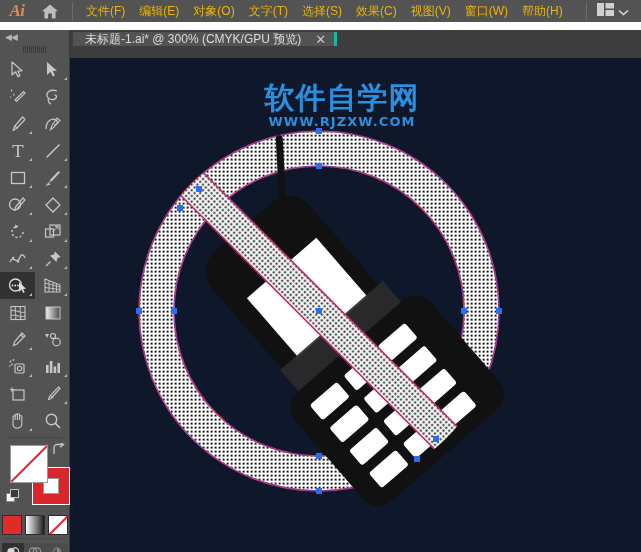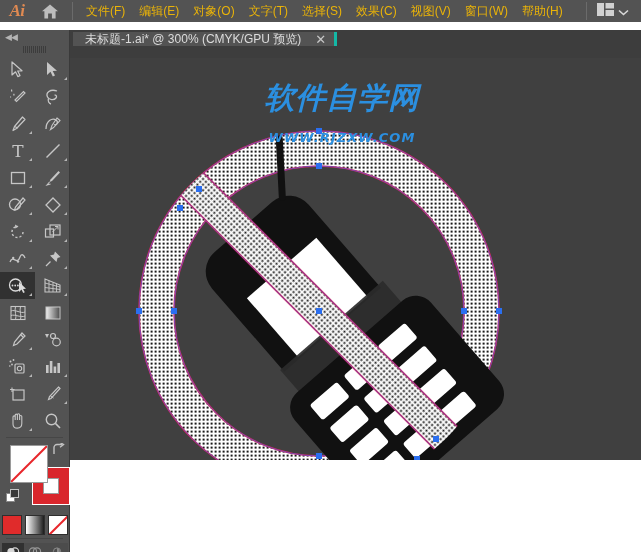--- a/index.html
+++ b/index.html
@@ -237,24 +237,23 @@
     width: 22px; height: 19px;
     display: flex; align-items: center; justify-content: center;
     background: #4c4c4c;
   }
   .drawmode-btn.active { background: #313131; }
 
   
   #canvas {
     position: absolute;
     left: 70px; top: 58px;
-    width: 571px; height: 402px;
-    background: #404040;
+    width: 571px; height: 494px;
+    background: #0f172a;
     overflow: hidden;
-    font-style: italic;
   }
   #artboard-svg {
     position: absolute;
     left: 0; top: 0;
   }
   #watermark {
     position: absolute;
     left: 192px; top: 24px;
     width: 160px;
     text-align: center;
@@ -268,21 +267,21 @@
     letter-spacing: 1px;
     line-height: 1.05;
     font-family: "DejaVu Sans", sans-serif;
   }
   #wm-url {
     color: #2b8fe0;
     font-size: 13px;
     font-weight: bold;
     letter-spacing: 1.1px;
     line-height: 1.1;
-    margin-top: 17px;
+    margin-top: 1px;
     font-family: "DejaVu Sans", sans-serif;
   }
 </style>
 </head>
 <body>
 
 <div id="menubar">
   <div id="app-logo">Ai</div>
   <div id="home-button">
     <svg width="18" height="17" viewBox="0 0 18 17" aria-hidden="true">

